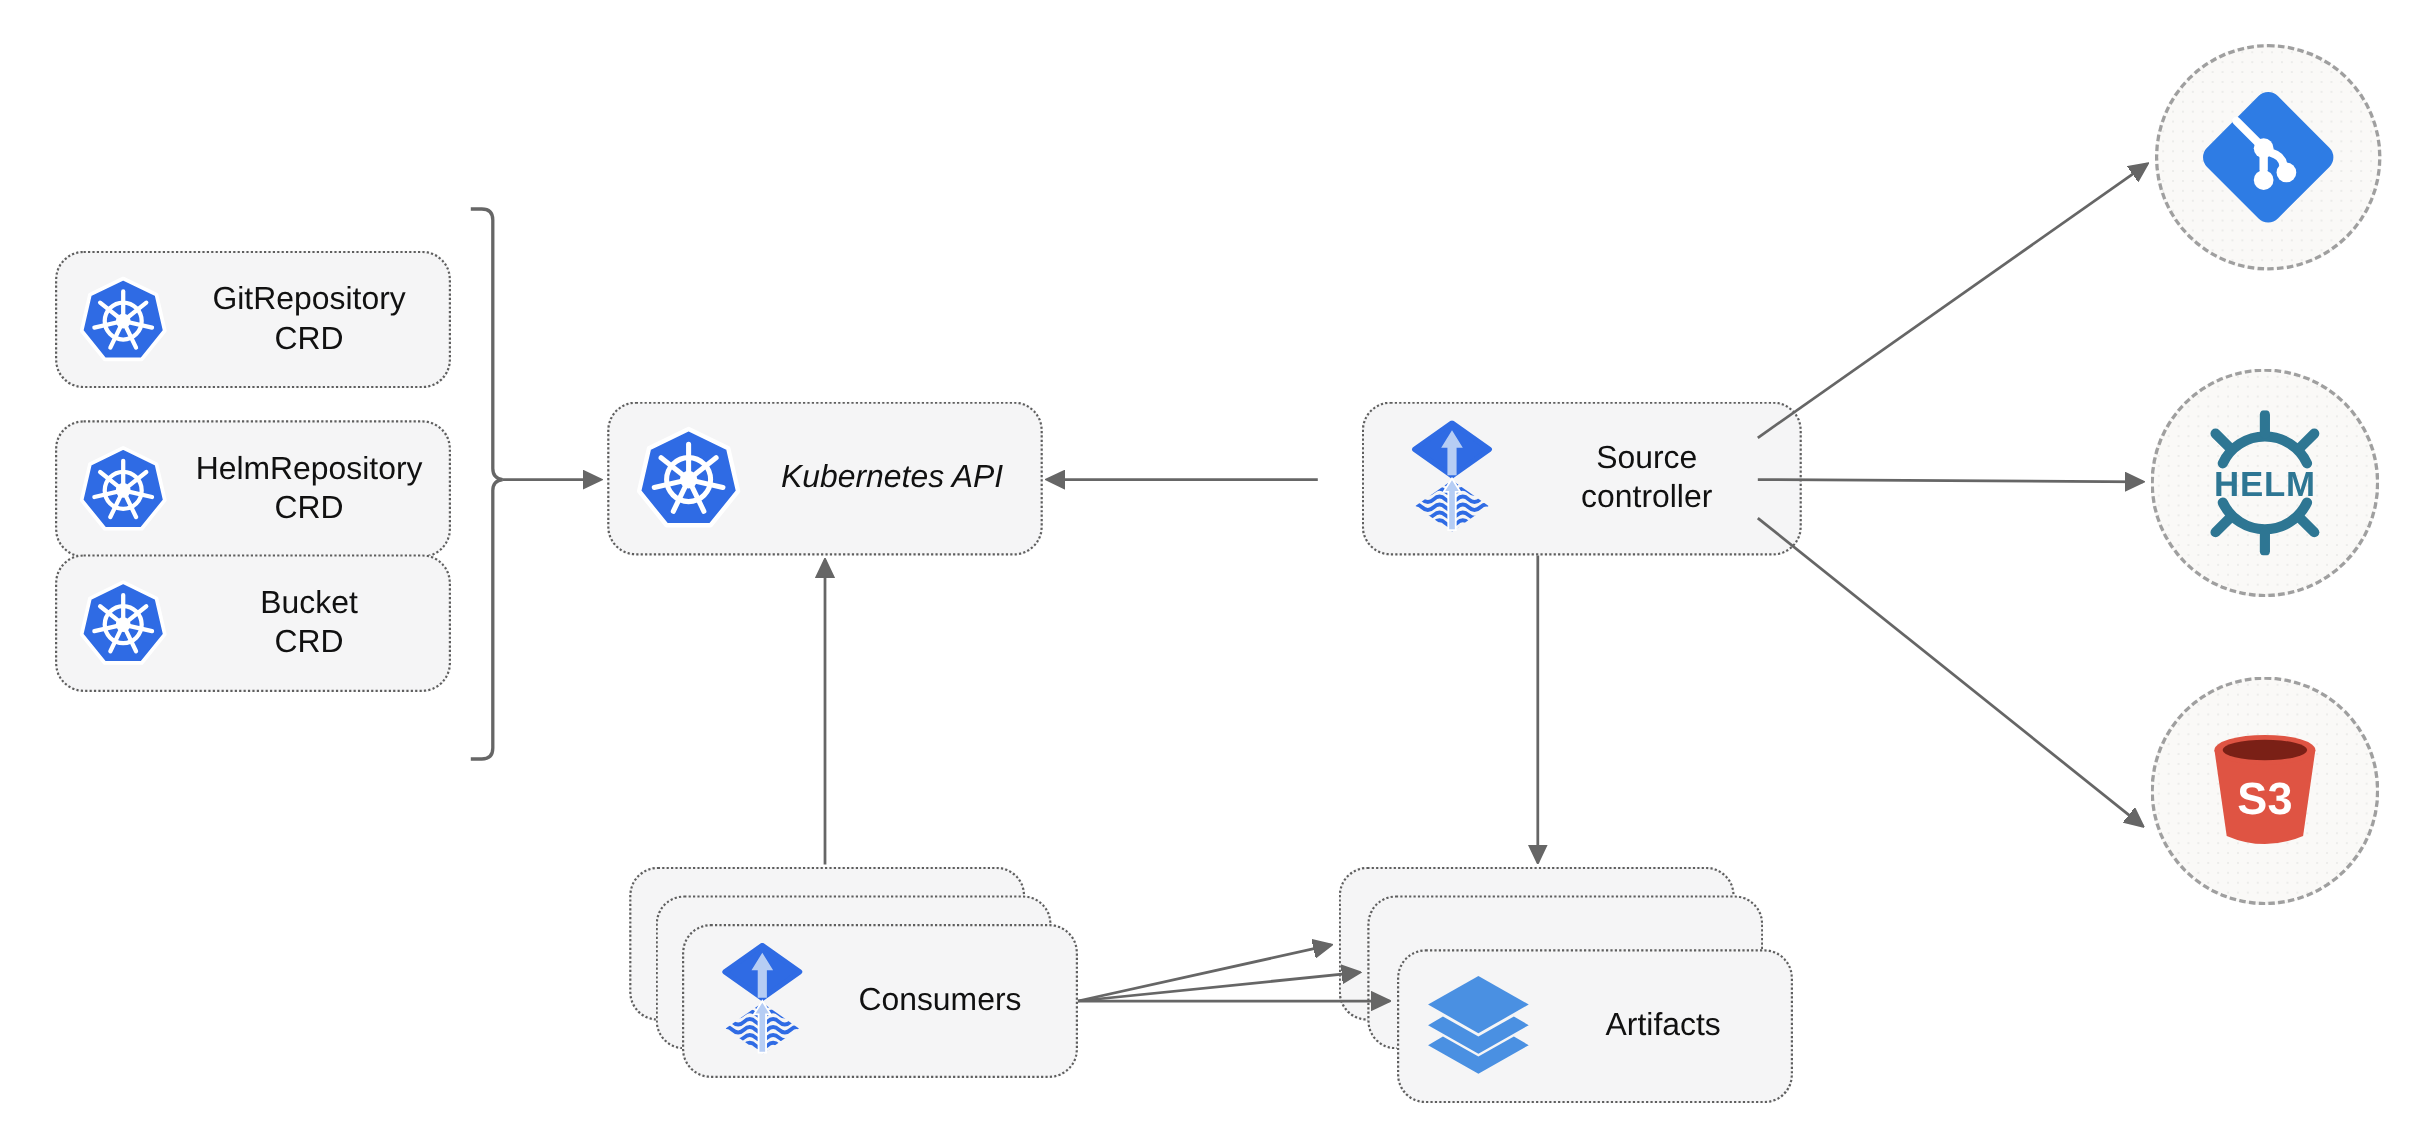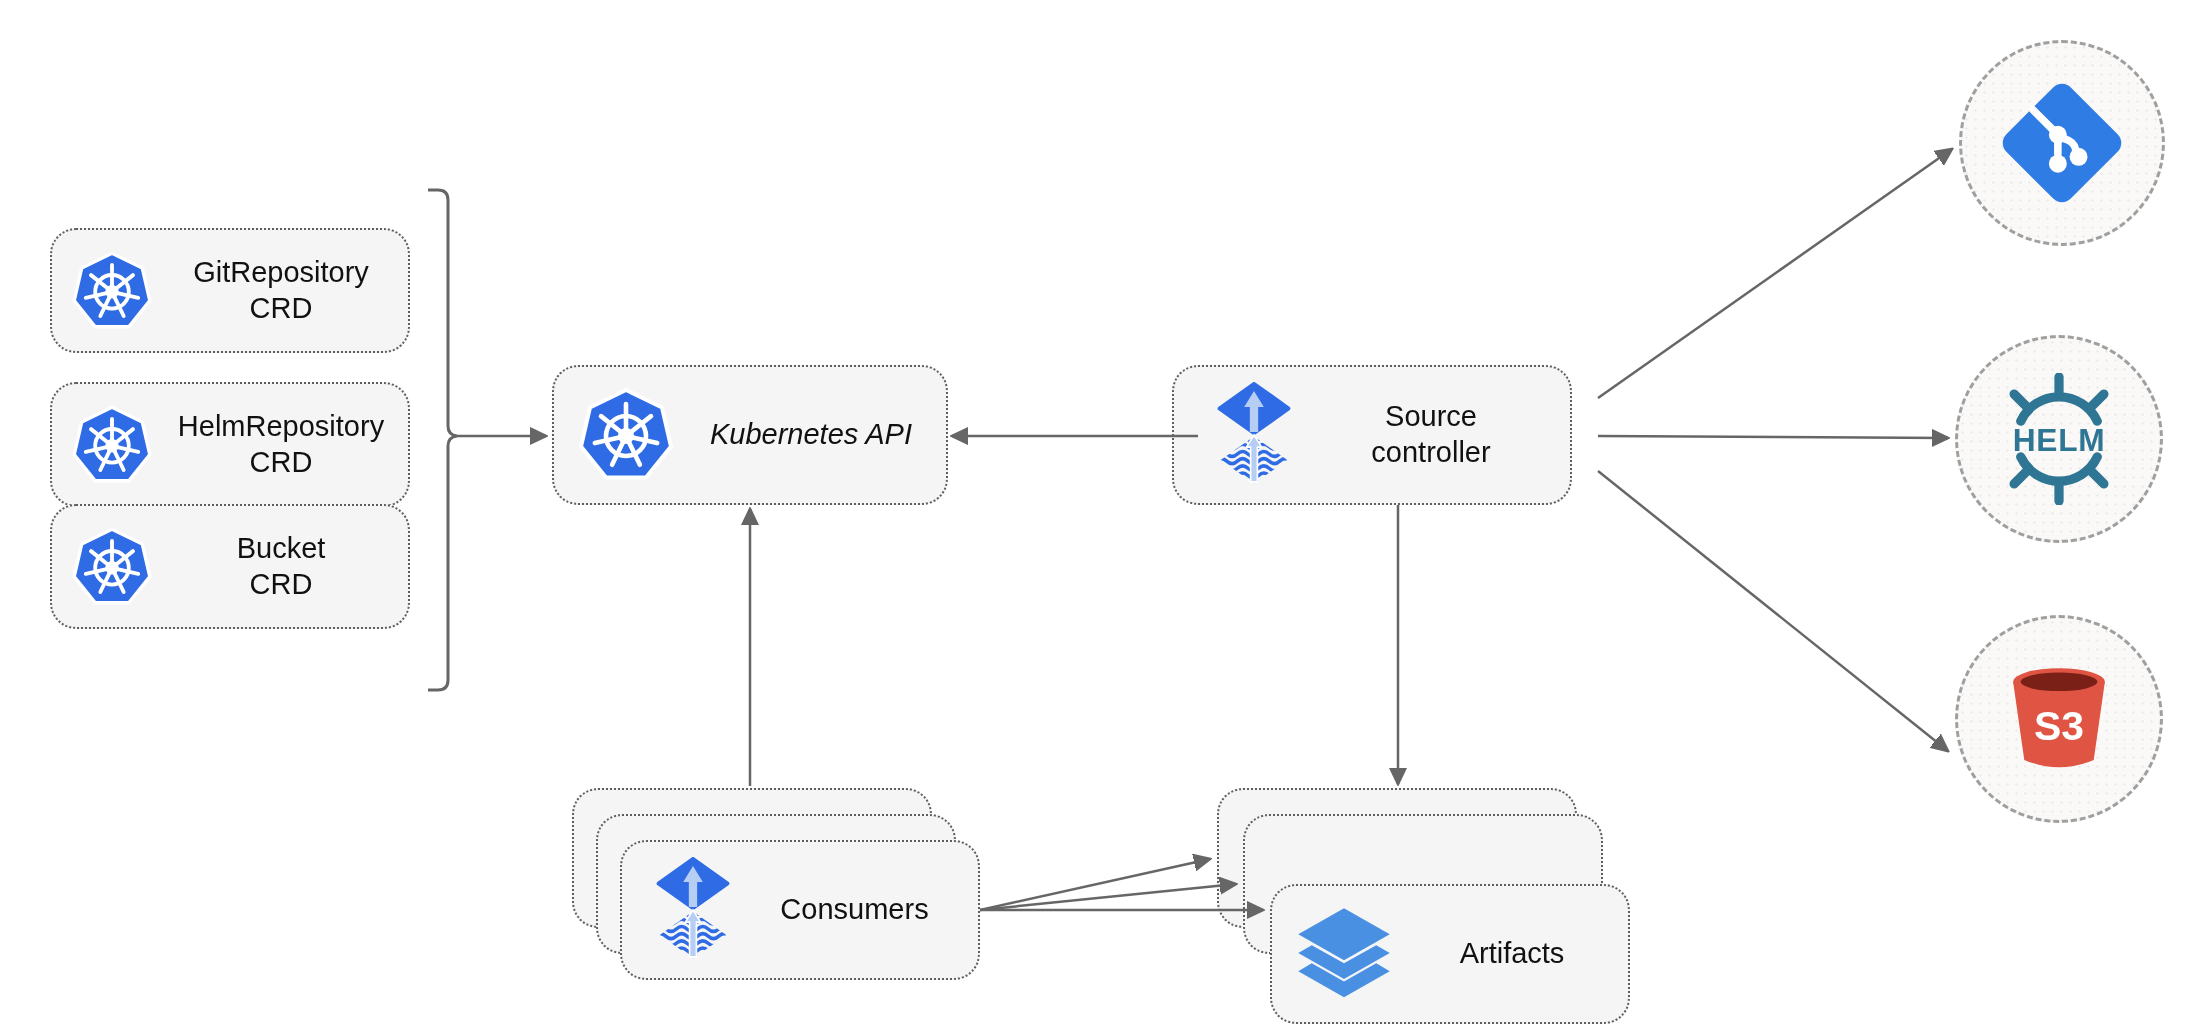--- a/index.html
+++ b/index.html
@@ -163,42 +163,42 @@
 
   <div class="node" style="left:552px; top:365px; width:396px; height:140px;font-style:italic;">
     <span class="icon" style="margin-left:22px;">
       <svg width="100" height="100" viewBox="0 0 100 100">
           <use href="#sym-k8s"></use>
         </svg>
     </span>
     <div class="label">Kubernetes API</div>
   </div>
 
-  <div class="node" style="left:1172px; top:365px; width:400px; height:140px;">
+  <div class="node" style="left:1238px; top:365px; width:400px; height:140px;">
     <span class="icon" style="margin-left:42px;">
       <svg width="76" height="106" viewBox="0 0 100 140">
           <use href="#sym-flux"></use>
         </svg>
     </span>
     <div class="label">
       <div>Source</div>
       <div>controller</div>
     </div>
   </div>
 
   <div class="node" style="left:620px; top:840px; width:360px; height:140px;">
     <span class="icon" style="margin-left:33px;">
       <svg width="76" height="106" viewBox="0 0 100 140">
           <use href="#sym-flux"></use>
         </svg>
     </span>
     <div class="label">Consumers</div>
   </div>
 
-  <div class="node" style="left:1270px; top:884px; width:360px; height:140px;">
+  <div class="node" style="left:1270px; top:863px; width:360px; height:140px;">
     <span class="icon" style="margin-left:20px;">
       <svg width="104" height="100" viewBox="0 0 100 96">
           <use href="#sym-layers"></use>
         </svg>
     </span>
     <div class="label">Artifacts</div>
   </div>
 
   <div class="endpoint" style="left:1959px; top:40px; width:206px; height:206px;">
     <span class="icon">

